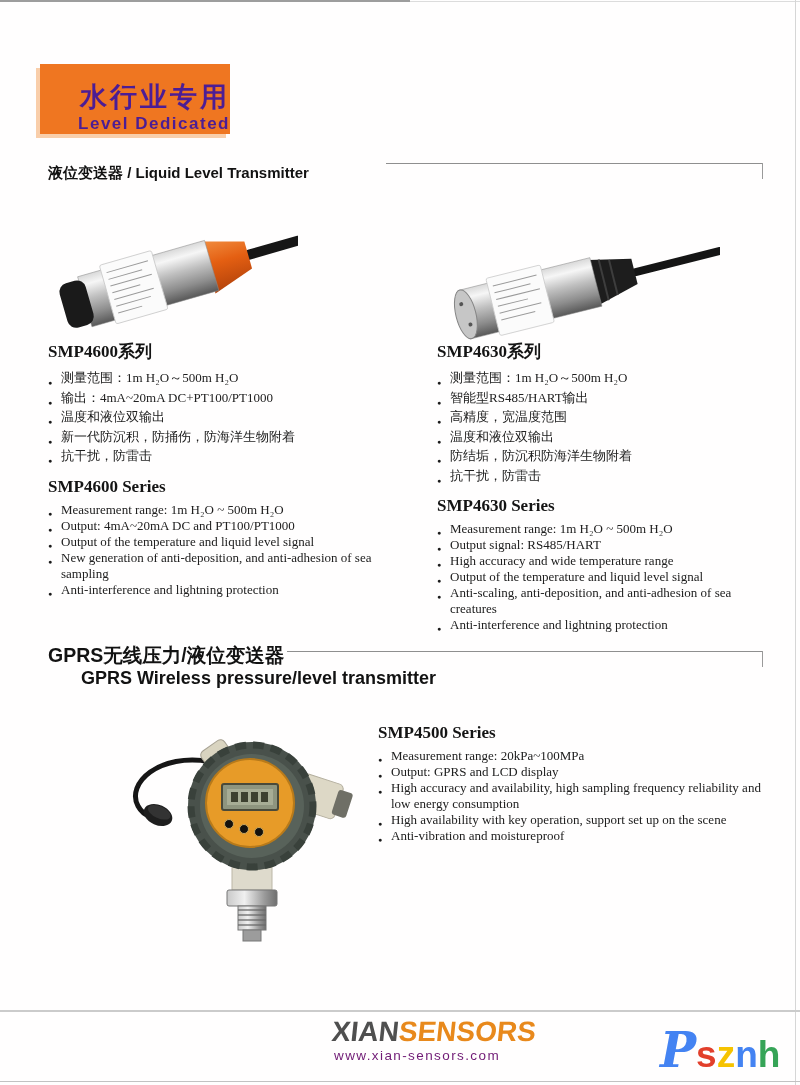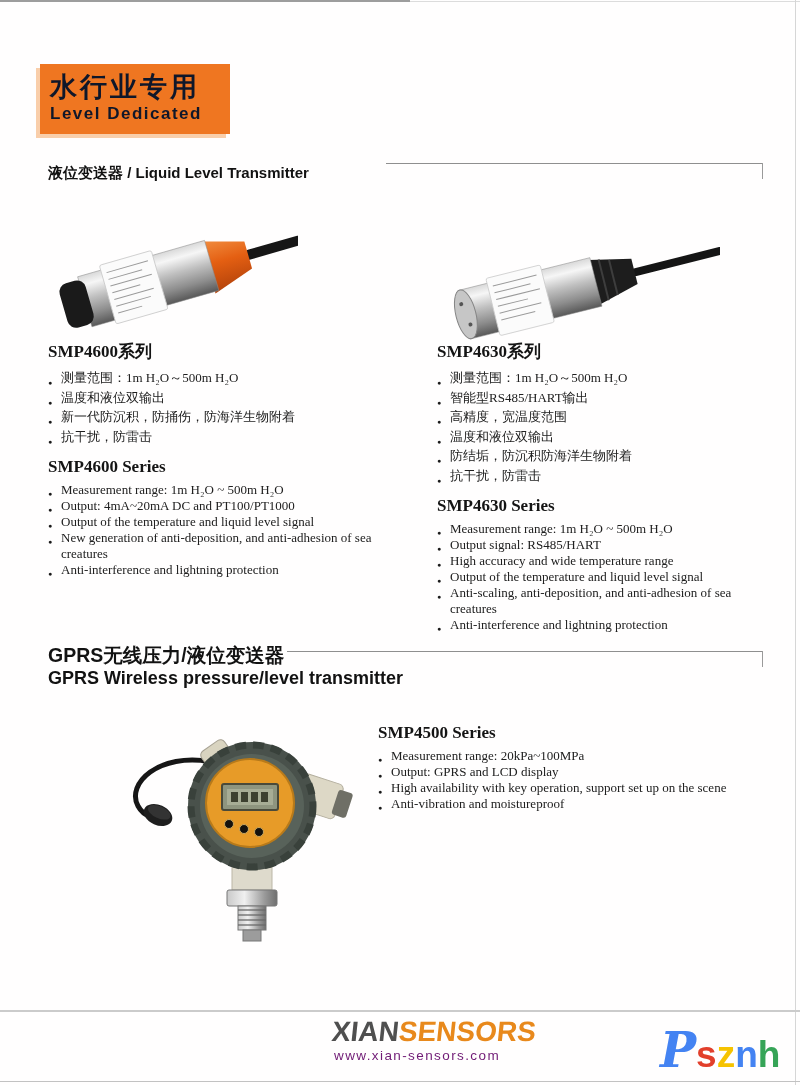--- a/index.html
+++ b/index.html
@@ -9,33 +9,34 @@
   }
   
   .top-rule-dark{position:absolute;left:0;top:0;width:410px;height:2px;background:#9d9d9d;}
   .top-rule-light{position:absolute;left:410px;top:1px;width:390px;height:1px;background:#dcdcdc;}
   .right-border{position:absolute;left:795px;top:0;width:1px;height:1085px;background:#d6d6d6;}
   .bottom-border{position:absolute;left:0;top:1081px;width:800px;height:1px;background:#c2c2c2;}
 
   
   .banner{
     position:absolute;left:40px;top:64px;width:190px;height:70px;
-    background:#ef7621;color:#0f172a;padding:7px 0 0 10px;box-sizing:border-box;
+    background:#ef7621;color:#4c1d95;padding:17px 0 0 10px;box-sizing:border-box;
     box-shadow:-4px 4px 0 rgba(244,166,101,.55);
+    text-align:right;
   }
   .banner-zh{font-size:27px;font-weight:bold;letter-spacing:3px;line-height:32px;}
   .banner-en{font-size:17px;font-weight:bold;letter-spacing:1.5px;line-height:22px;}
 
   
   .h1{position:absolute;left:48px;top:164px;font-size:15px;font-weight:bold;color:#121212;}
   .rule1{position:absolute;left:386px;top:163px;width:377px;height:1px;background:#8f8f8f;}
   .rule1-tick{position:absolute;left:762px;top:163px;width:1px;height:16px;background:#9a9a9a;}
   .gprs-heading{position:absolute;left:48px;top:644px;}
   .gprs-heading .h-zh{font-size:19.5px;font-weight:bold;line-height:23px;color:#121212;}
-  .gprs-heading .h-en{font-size:18px;font-weight:bold;line-height:22px;color:#121212;}
+  .gprs-heading .h-en{font-size:18px;font-weight:bold;line-height:22px;color:#121212;margin-left:33px;}
   .rule2{position:absolute;left:287px;top:651px;width:476px;height:1px;background:#8f8f8f;}
   .rule2-tick{position:absolute;left:762px;top:651px;width:1px;height:16px;background:#9a9a9a;}
 
   
   .photo{position:absolute;}
   #photo-4600{left:48px;top:200px;width:250px;height:150px;}
   #photo-4630{left:420px;top:210px;width:300px;height:140px;}
   #photo-4500{left:100px;top:700px;width:260px;height:245px;}
 
   
@@ -142,30 +143,31 @@
         <line x1="77" y1="88" x2="120" y2="88"></line>
           <line x1="77" y1="95" x2="112" y2="95"></line>
       </g>
     </g>
   </svg>
 
   <div class="col" id="col-4600">
     <div class="series-title">SMP4600系列</div>
     <ul class="bullets zh">
       <li>测量范围：1m H₂O～500m H₂O</li>
+      <li>输出：4mA~20mA DC+PT100/PT1000</li>
       <li>温度和液位双输出</li>
       <li>新一代防沉积，防捅伤，防海洋生物附着</li>
       <li>抗干扰，防雷击</li>
     </ul>
     <div class="series-title en">SMP4600 Series</div>
     <ul class="bullets en">
       <li>Measurement range: 1m H₂O ~ 500m H₂O</li>
       <li>Output: 4mA~20mA DC and PT100/PT1000</li>
       <li>Output of the temperature and liquid level signal</li>
-      <li>New generation of anti-deposition, and anti-adhesion of sea creatures</li>
+      <li>New generation of anti-deposition, and anti-adhesion of sea sampling</li>
       <li>Anti-interference and lightning protection</li>
     </ul>
   </div>
 
   <div class="col" id="col-4630">
     <div class="series-title">SMP4630系列</div>
     <ul class="bullets zh">
       <li>测量范围：1m H₂O～500m H₂O</li>
       <li>智能型RS485/HART输出</li>
       <li>高精度，宽温度范围</li>
@@ -246,20 +248,21 @@
         <circle cx="144" cy="129" r="4.5"></circle>
         <circle cx="159" cy="132" r="4.5"></circle>
     </g>
   </svg>
 
   <div class="col" id="col-4500">
     <div class="series-title en">SMP4500 Series</div>
     <ul class="bullets en">
       <li>Measurement range: 20kPa~100MPa</li>
       <li>Output: GPRS and LCD display</li>
+      <li>High accuracy and availability, high sampling frequency reliability and low energy consumption</li>
       <li>High availability with key operation, support set up on the scene</li>
       <li>Anti-vibration and moistureproof</li>
     </ul>
   </div>
 
   <div class="footer-divider"></div>
   <div class="logo">
     <div class="logo-row">
       <span class="logo-xian">XIAN</span><span class="logo-sensors">SENSORS</span>
     </div>

